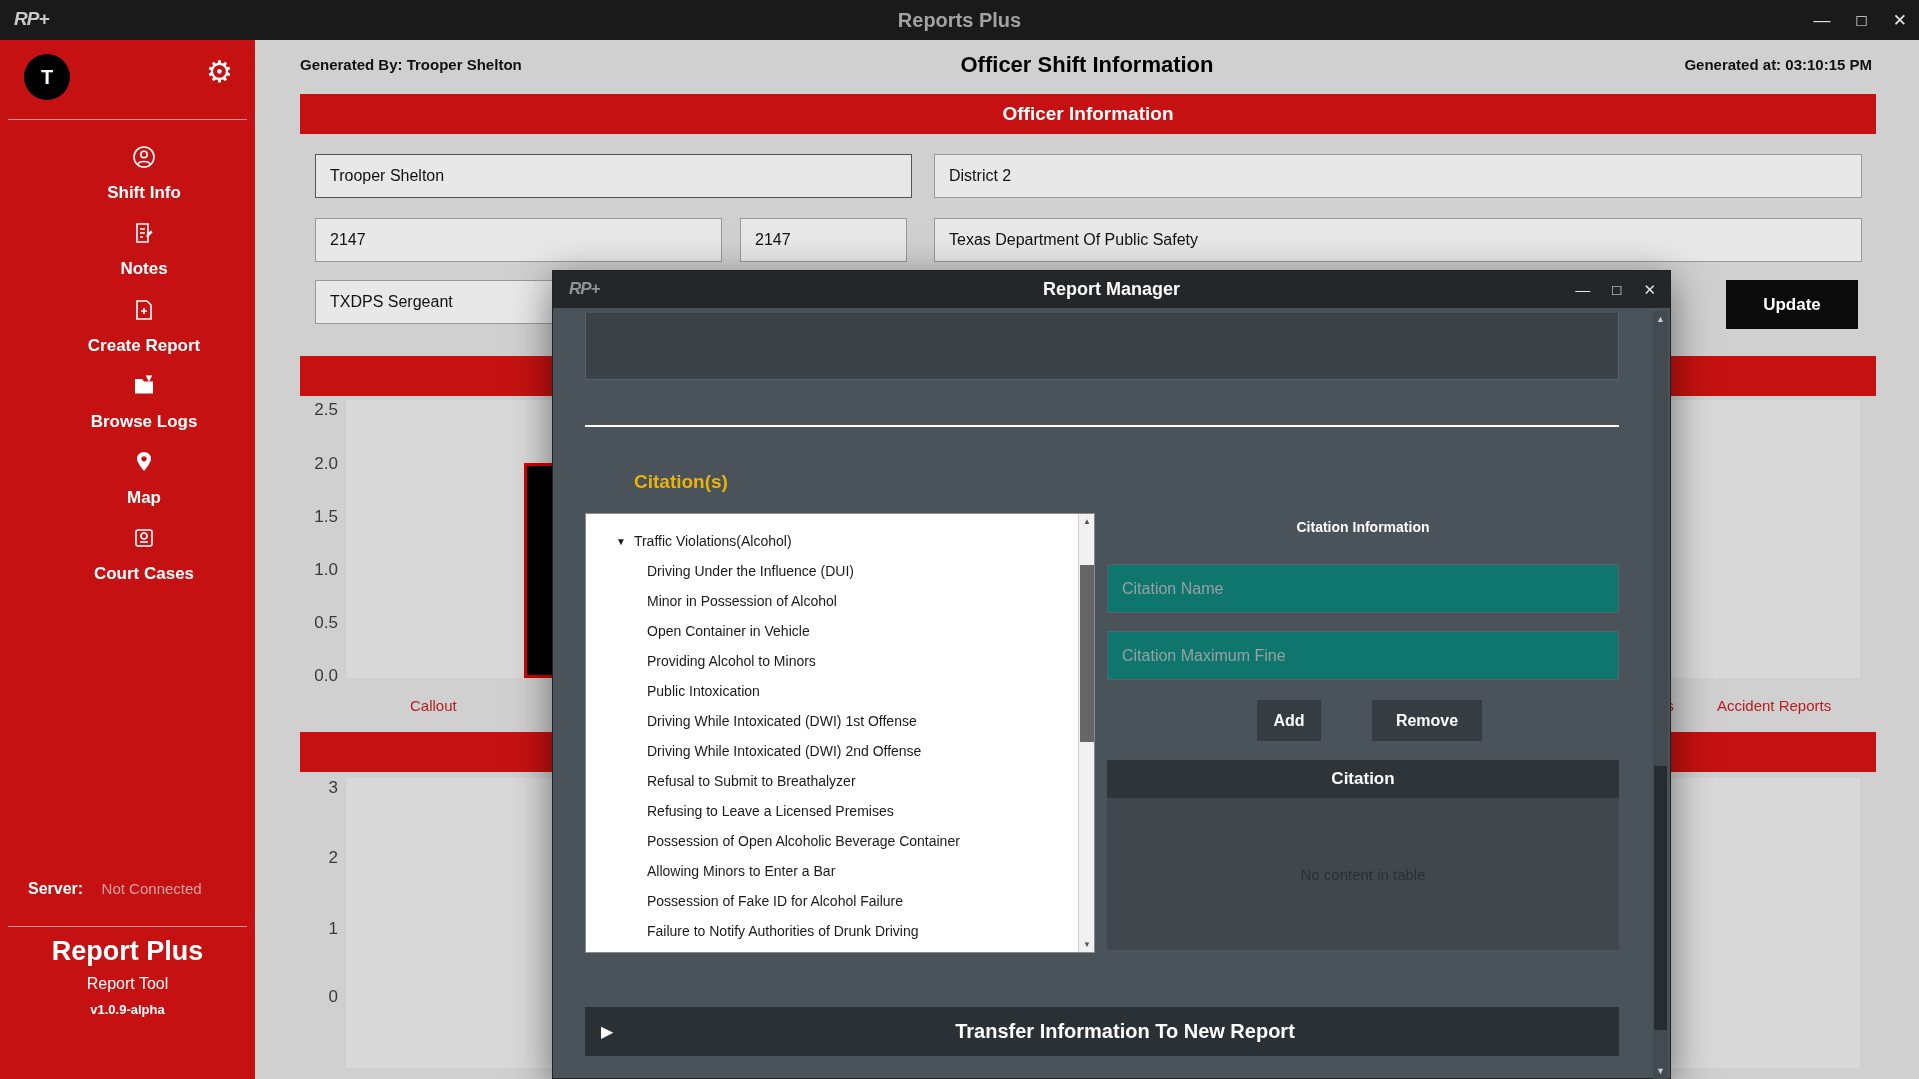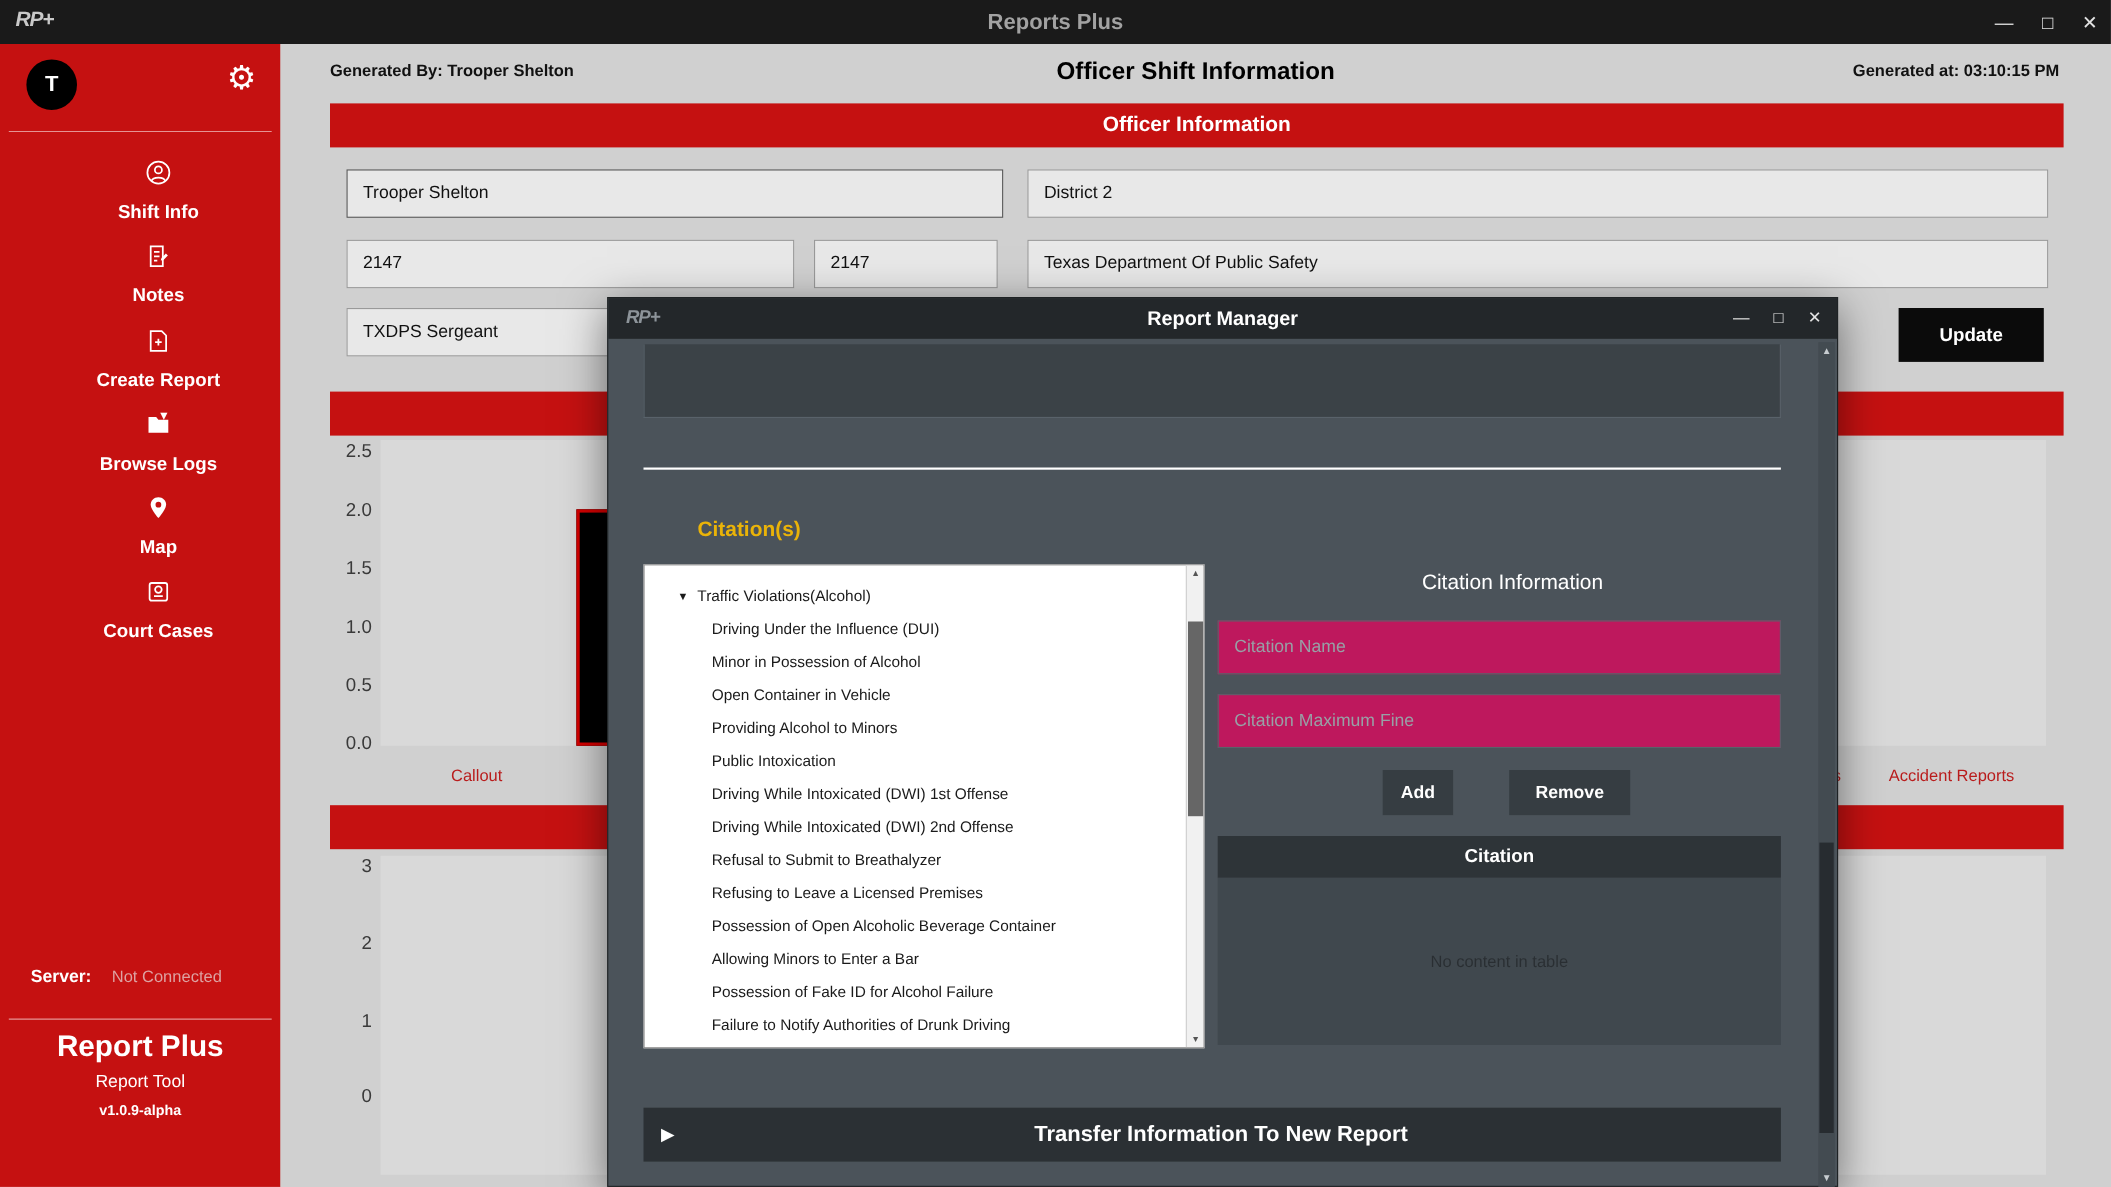--- a/index.html
+++ b/index.html
@@ -78,35 +78,35 @@
 
   #citation-listbox { position:absolute; left:32px; top:242px; width:510px; height:440px; background:#fff; border:1px solid #8b8b8b; overflow:hidden; padding-top:12px; }
   .lb-row { height:30px; line-height:30px; font-size:14px; color:#1a1a1a; padding-left:61px; white-space:nowrap; }
   .lb-row.category { padding-left:30px; }
   .lb-caret { font-size:10px; margin-right:8px; vertical-align:1px; }
   #lb-scrollbar { position:absolute; right:0; top:0; width:16px; height:438px; background:#f1f1f1; border-left:1px solid #cfcfcf; }
   #lb-scrollbar .sb-arrow { position:absolute; left:0; width:16px; text-align:center; font-size:8px; color:#555; }
   #lb-up { top:3px; } #lb-down { bottom:3px; }
   #lb-thumb { position:absolute; left:1px; top:51px; width:14px; height:177px; background:#666; }
 
-  #info-heading { position:absolute; left:566px; top:248px; width:512px; text-align:center; color:#fff; font-weight:normal; font-size:19px; }
-  .modal-input { position:absolute; left:554px; width:512px; height:49px; background:#be185d; border:1px solid #59626a; color:#e8ebee; font-size:16px; padding:0 14px; outline:none; }
+  #info-heading { position:absolute; left:554px; top:248px; width:512px; text-align:center; color:#fff; font-weight:bold; font-size:14px; }
+  .modal-input { position:absolute; left:554px; width:512px; height:49px; background:#0f766e; border:1px solid #59626a; color:#e8ebee; font-size:16px; padding:0 14px; outline:none; }
   .modal-input::placeholder { color:#98a0a6; }
   #inp-citation-name { top:293px; }
   #inp-citation-fine { top:360px; }
   .modal-btn { position:absolute; top:429px; height:41px; background:#363d42; color:#fff; font-weight:bold; font-size:16px; border:none; }
   #btn-add { left:704px; width:64px; }
   #btn-remove { left:819px; width:110px; }
   #citation-table-header { position:absolute; left:554px; top:489px; width:512px; height:38px; background:#2e3438; color:#fff; font-weight:bold; font-size:17px; text-align:center; line-height:38px; }
   #citation-table-body { position:absolute; left:554px; top:527px; width:512px; height:152px; background:#40484e; }
   #empty-msg { position:absolute; left:0; top:68px; width:100%; text-align:center; font-size:15px; color:rgba(0,0,0,.35); }
 
   #transfer-bar { position:absolute; left:32px; top:736px; width:1034px; height:49px; background:#2b3034; }
   #transfer-play { position:absolute; left:16px; top:0; height:49px; line-height:49px; color:#fff; font-size:16px; }
-  #transfer-label { position:absolute; left:0; top:0; width:100%; height:55px; line-height:49px; text-align:center; color:#fff; font-weight:bold; font-size:20px;padding-left:16px; }
+  #transfer-label { position:absolute; left:15px; top:0; width:100%; height:55px; line-height:49px; text-align:center; color:#fff; font-weight:bold; font-size:20px;padding-left:16px; }
 
   #modal-scrollbar { position:absolute; left:1100px; top:40px; width:15px; height:768px; background:#434b51; }
   #modal-scrollbar .sb-arrow { position:absolute; left:0; width:15px; text-align:center; font-size:9px; color:#c7ccd0; }
   #msb-up { top:3px; } #msb-down { bottom:3px; }
   #msb-thumb { position:absolute; left:1px; top:455px; width:13px; height:264px; background:#272c30; }
 </style>
 </head>
 <body>
 
 <div id="titlebar">

